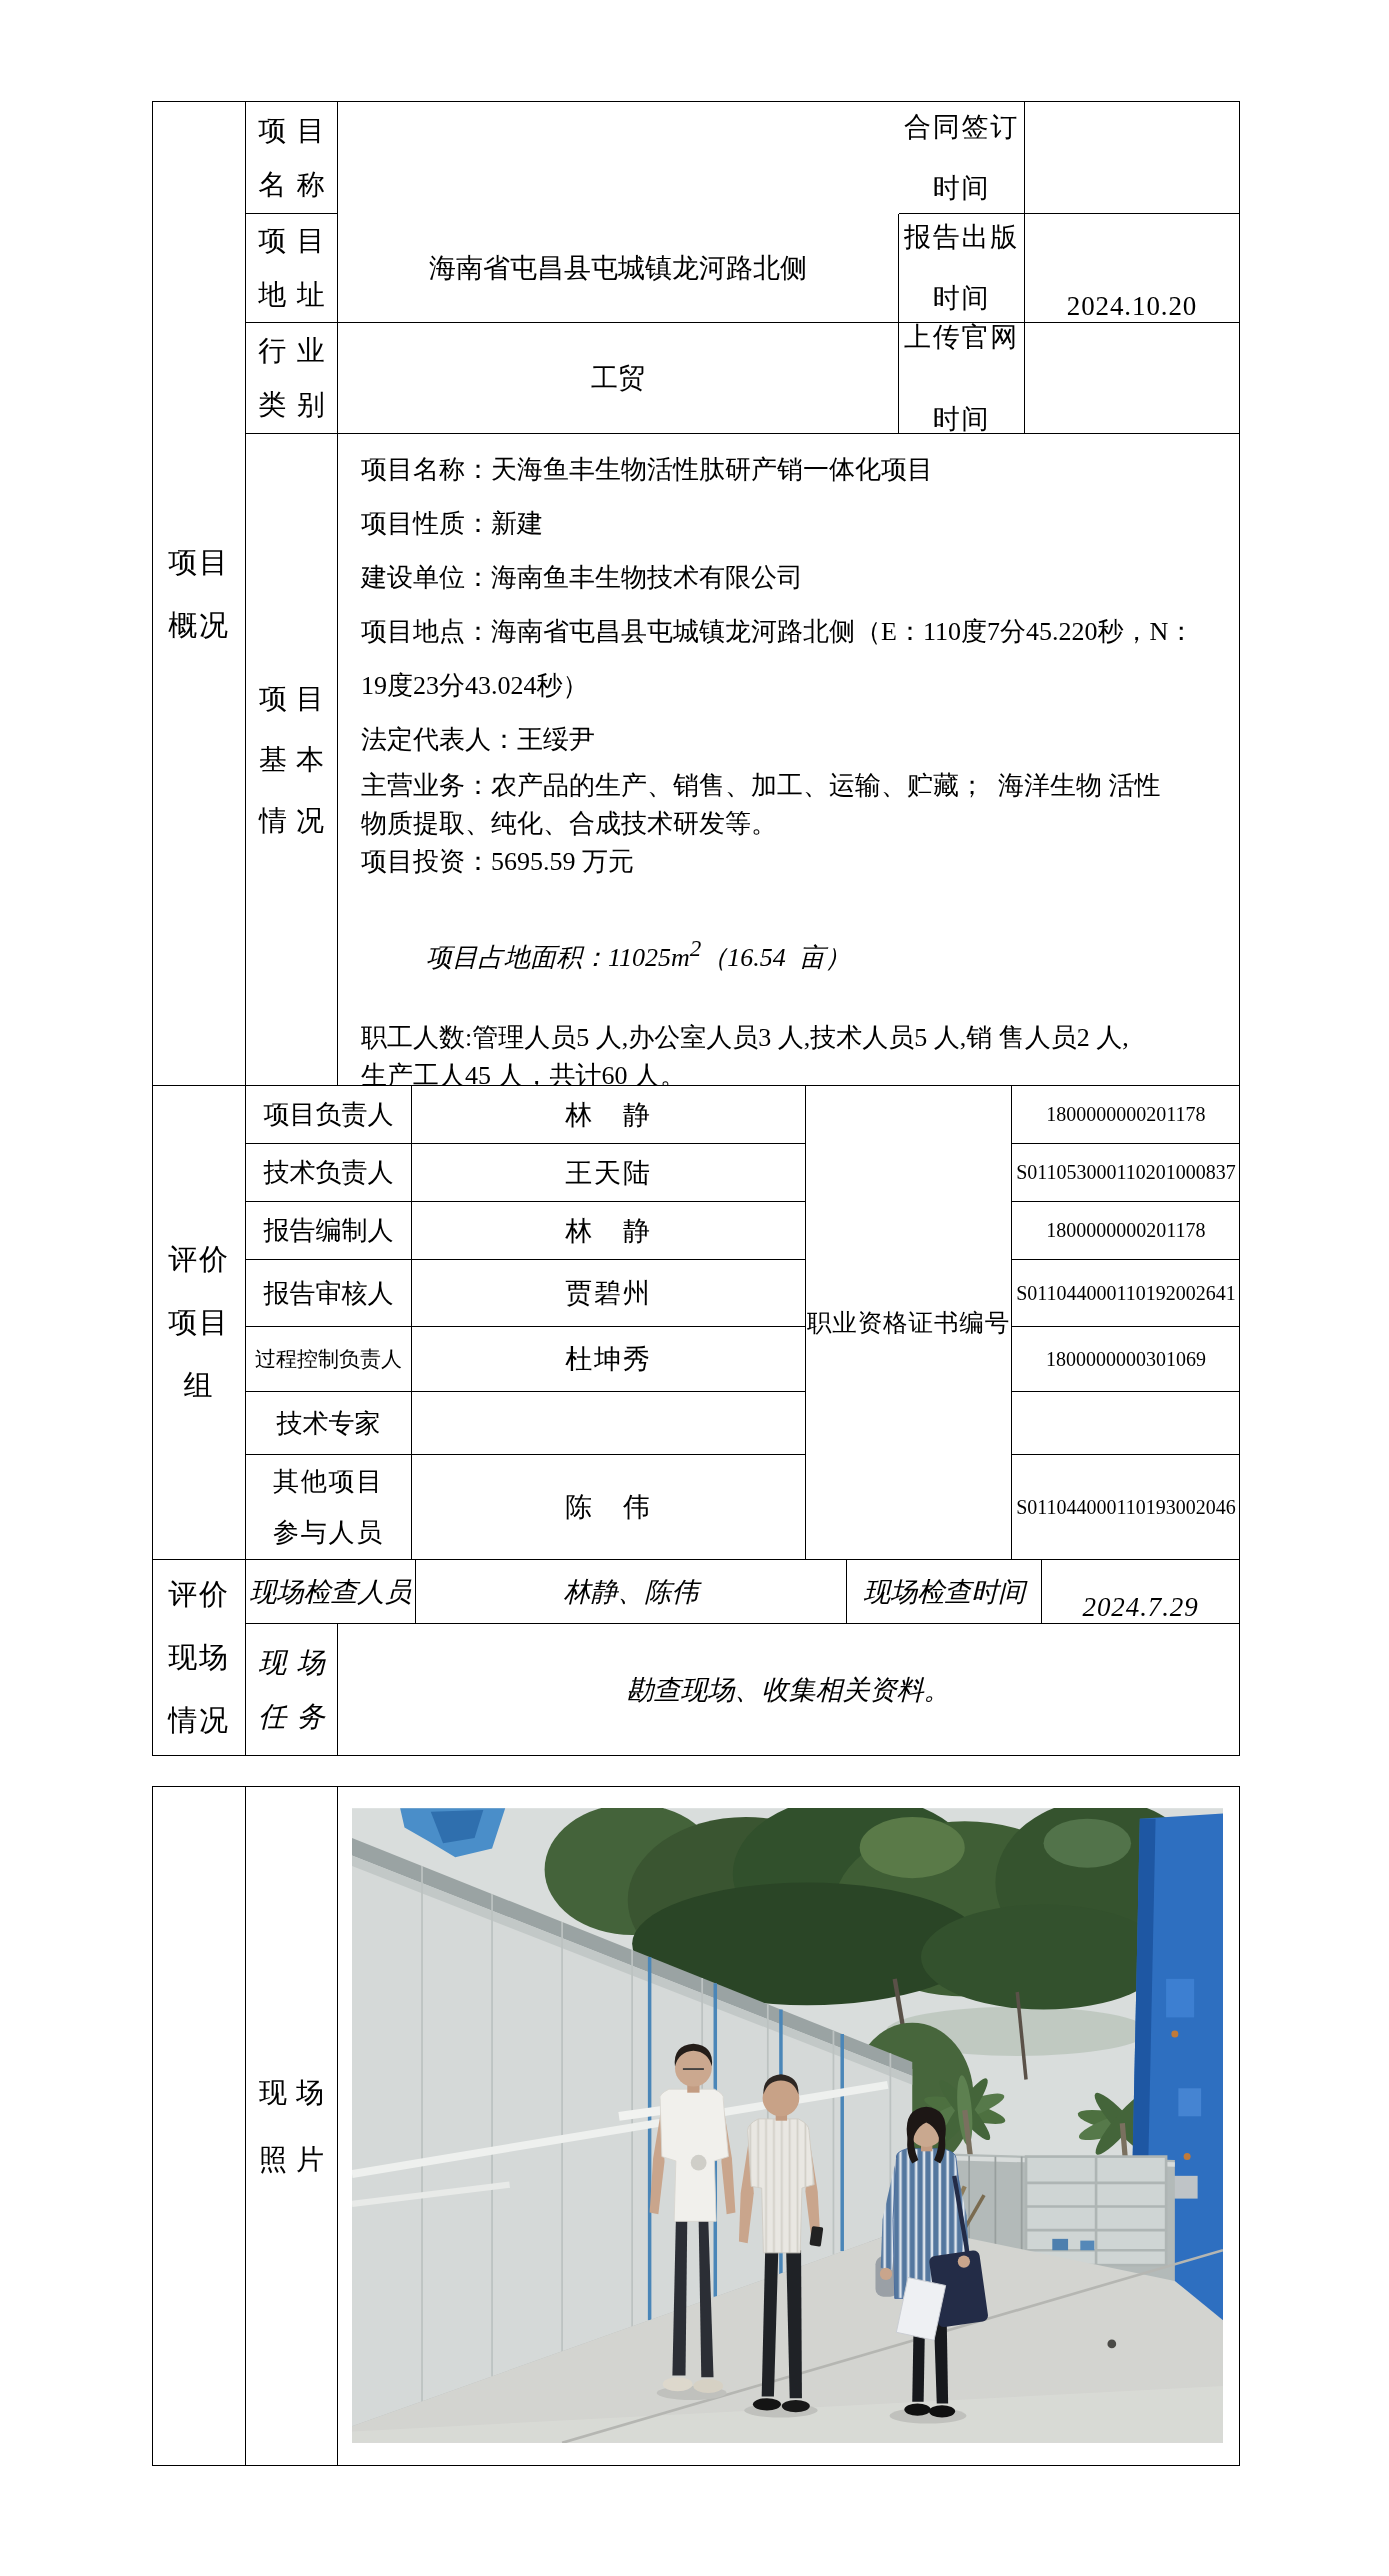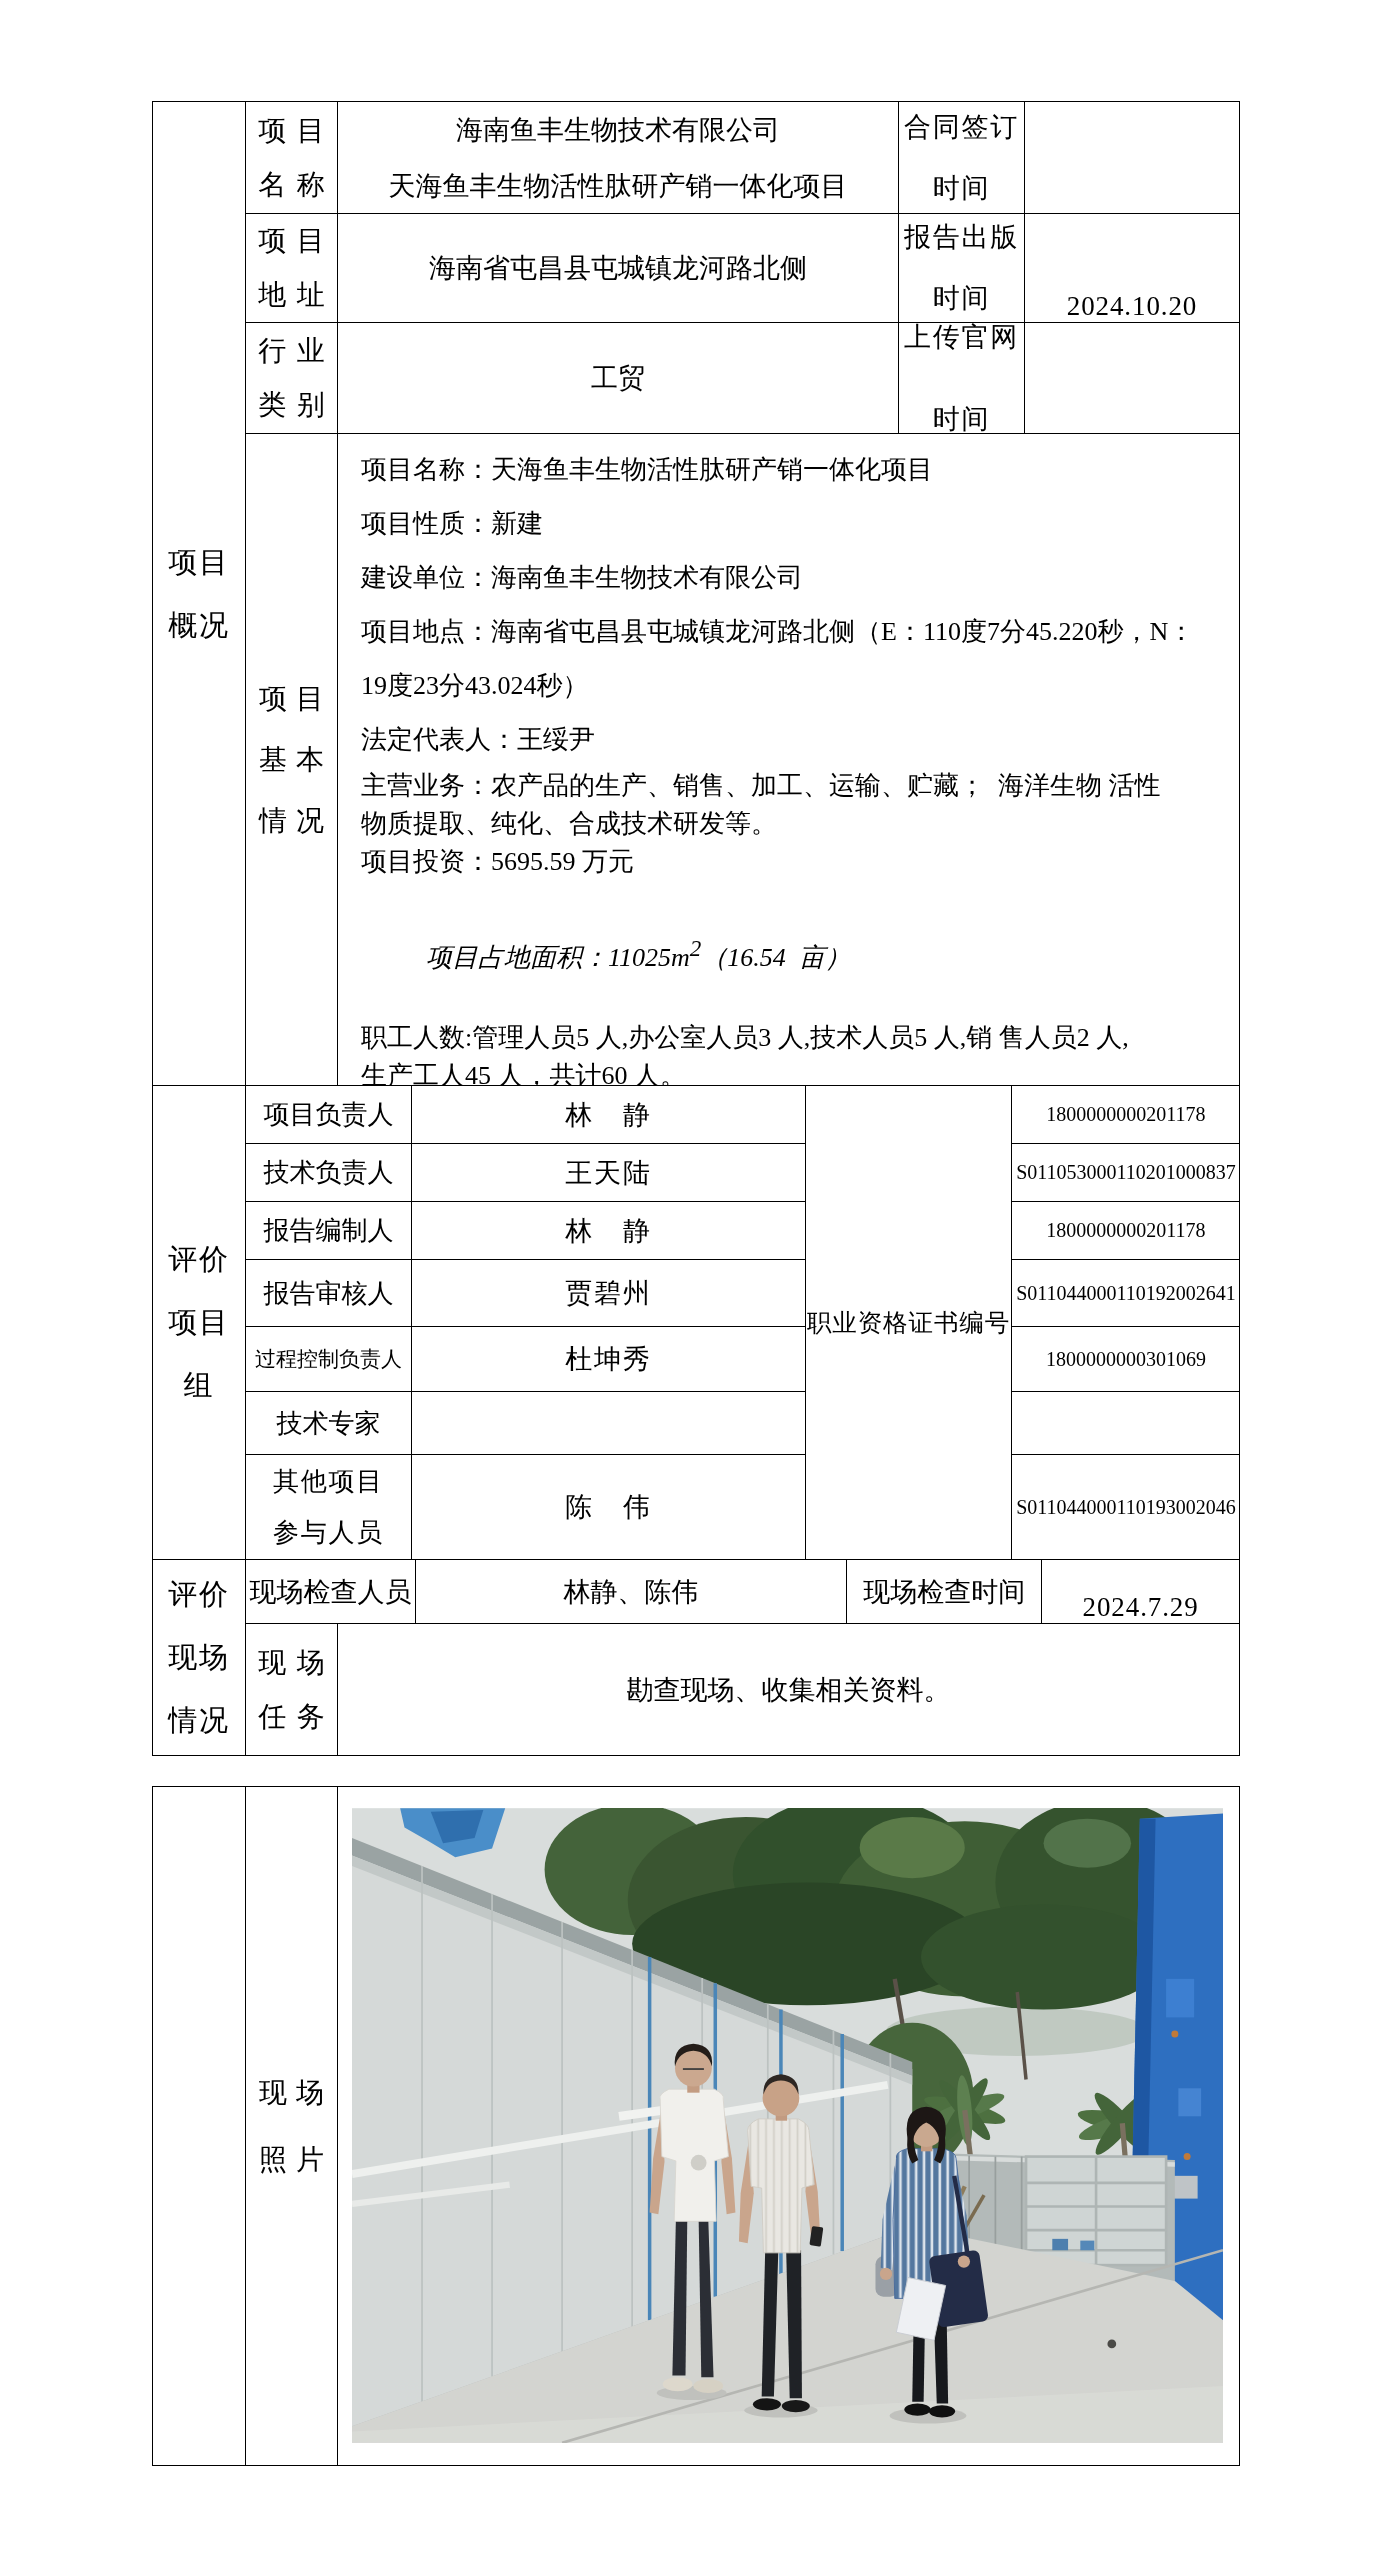--- a/index.html
+++ b/index.html
@@ -35,42 +35,38 @@
   .role2{font-size:26px;line-height:51px;letter-spacing:1.8px;}
   .name{font-size:27px;letter-spacing:1.8px;}
   .cert{font-size:20px;}
   .certhdr{font-size:24.5px;letter-spacing:0.9px;}
   .r12lbl{font-size:27px;}
   .task{font-size:27px;}
   .photolbl{font-size:28px;line-height:67px;letter-spacing:8.8px;text-indent:8.8px;}
   .photocell{position:relative;align-items:flex-start;justify-content:flex-start;}
   .photocell svg{display:block;margin:21px 0 0 14px;}
   .flexcol{display:flex;flex-direction:column;}
-  .row{display:flex;}
+  .row{display:flex;font-style:italic;}
 </style>
 </head>
 <body>
 
 <div class="page">
 
   <div class="tbl t1">
 
     <div class="sec s1">
       <div class="c lblA" style="grid-row:1/5;grid-column:1;">
         <span>项目</span>
         <span>概况</span>
       </div>
 
       <div class="c lblB" style="grid-row:1;grid-column:2;">
         <span>项目</span>
           <span>名称</span>
-      </div>
-      <div class="c val v2" style="grid-row:1;grid-column:3;">
-        <span>海南鱼丰生物技术有限公司</span>
-        <span>天海鱼丰生物活性肽研产销一体化项目</span>
       </div>
       <div class="c lblD" style="grid-row:1;grid-column:4;">
         <span>合同签订</span>
           <span>时间</span>
       </div>
       <div class="c date nr" style="grid-row:1;grid-column:5;">
         <span></span>
       </div>
 
       <div class="c lblB" style="grid-row:2;grid-column:2;">

